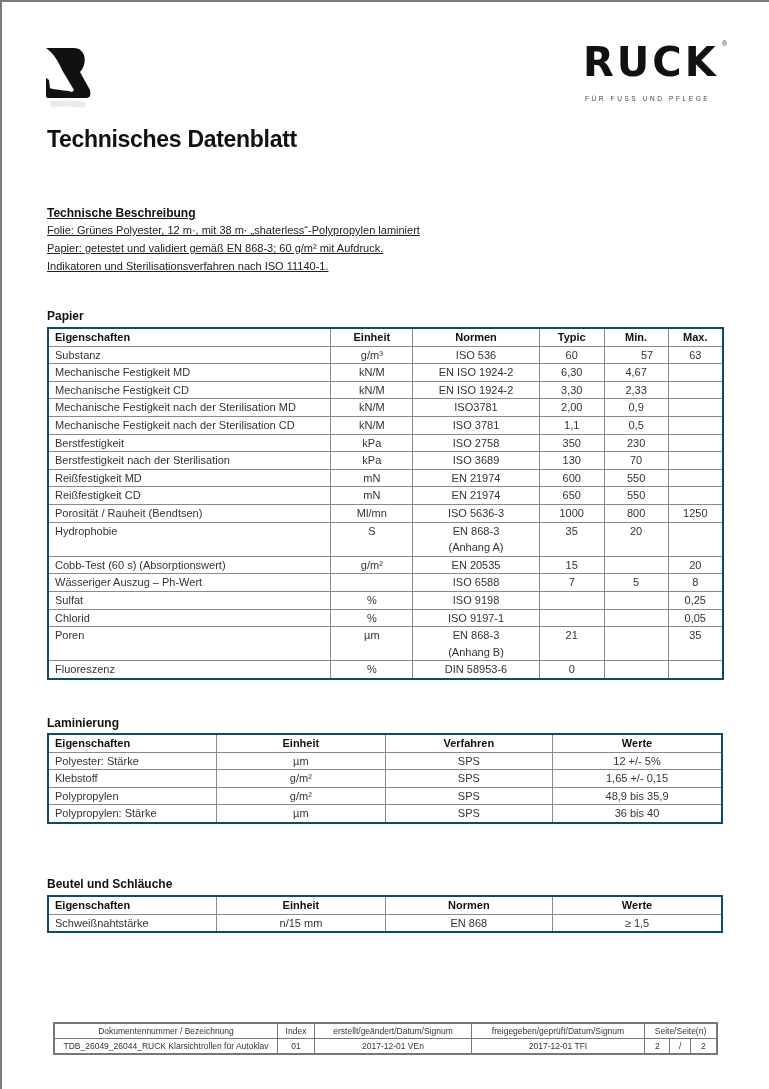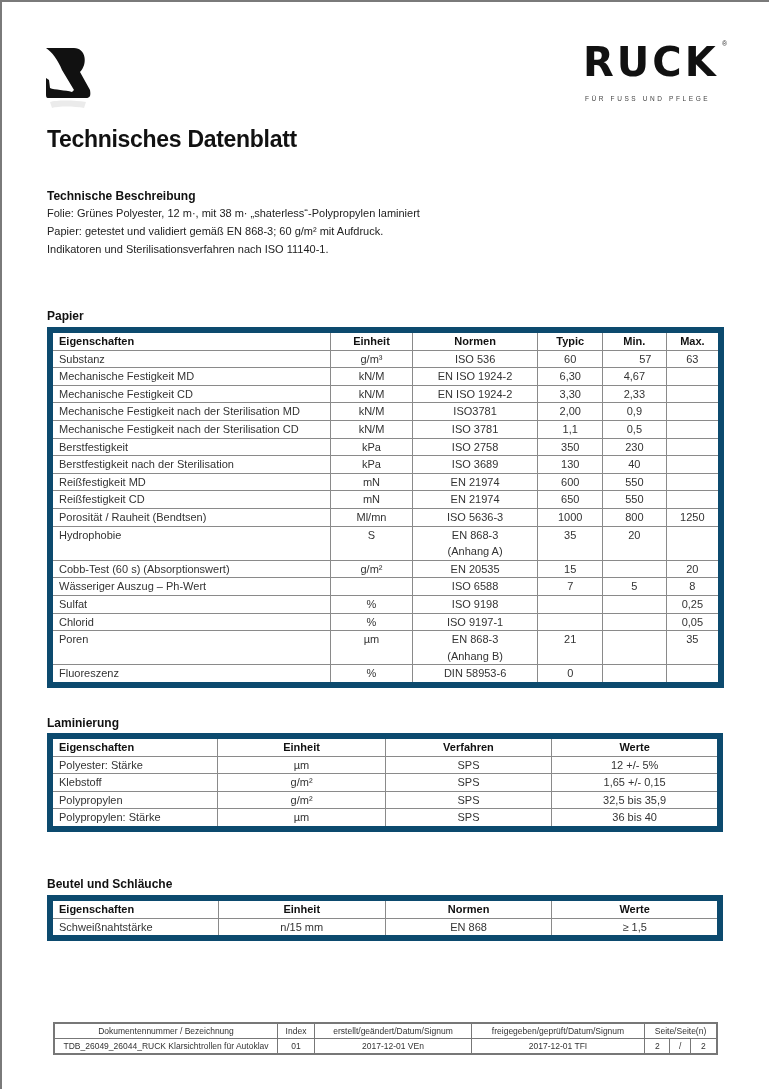--- a/index.html
+++ b/index.html
@@ -7,29 +7,29 @@
          font-family:"Liberation Sans", sans-serif; color:#1a1a1a; }
   .page-frame { position:absolute; left:0; top:0; width:767px; height:1087px;
                 border-left:2px solid #7a7a7a; border-top:2px solid #7a7a7a; border-bottom:1px solid #e8e8e8; }
   .logo-left { position:absolute; left:44px; top:46px; width:48px; height:72px; }
   .logo-right { position:absolute; left:583px; top:40px; width:150px; height:70px; }
   .ruck-word { position:absolute; left:0; top:0; font-family:"DejaVu Sans", sans-serif; font-weight:bold;
                font-size:40px; letter-spacing:3px; color:#111; line-height:44px; }
   .ruck-reg { position:absolute; left:139px; top:0; font-size:7px; color:#333; }
   .ruck-tag { position:absolute; left:2px; top:55px; font-size:6.5px; letter-spacing:2.6px; color:#444; white-space:nowrap; }
   .title { position:absolute; left:47px; top:126px; font-size:23px; font-weight:bold; letter-spacing:-0.3px; color:#111; }
-  .desc { position:absolute; left:47px; top:188px; font-size:11px; line-height:18px; color:#222; }
+  .desc { position:absolute; left:47px; top:205px; font-size:11px; line-height:18px; color:#222;text-decoration:underline; }
   .desc h3 { margin:0; font-size:12px; font-weight:bold; line-height:16px; color:#111; }
   .sec-title { position:absolute; left:47px; font-size:12px; font-weight:bold; color:#111; }
   table.dt { position:absolute; left:47px; border-collapse:collapse; font-size:11px; color:#333; }
   table.dt th, table.dt td { border:1px solid #8a8a8a; padding:0 6px; height:16.6px; line-height:16.6px; vertical-align:top; }
   table.dt th { font-weight:bold; color:#111; text-align:center; }
   table.dt th.l, table.dt td.l { text-align:left; }
   table.dt td { text-align:center; }
-  table.dt { border:6px solid #0c4a6e; }
+  table.dt { border:2px solid #0c4a6e; }
   .footer-table { position:absolute; left:53px; top:1022px; border-collapse:collapse; font-size:8.5px; color:#333; border:2px solid #777; }
   .footer-table th, .footer-table td { border:1px solid #777; text-align:center; font-weight:normal; padding:1px 3px; line-height:12px; vertical-align:top; }
 </style>
 </head>
 <body>
 
 <div class="page-frame"></div>
 
 <div class="logo-left">
   <svg width="48" height="72" viewBox="0 0 48 72">
@@ -120,21 +120,21 @@
         <td style="white-space: pre-line;">ISO 2758</td>
         <td style="white-space: pre-line;">350</td>
         <td style="white-space: pre-line;">230</td>
         <td style="white-space: pre-line;"></td>
       </tr>
       <tr>
         <td class="l" style="white-space: pre-line;">Berstfestigkeit nach der Sterilisation</td>
         <td style="white-space: pre-line;">kPa</td>
         <td style="white-space: pre-line;">ISO 3689</td>
         <td style="white-space: pre-line;">130</td>
-        <td style="white-space: pre-line;">40</td>
+        <td style="white-space: pre-line;">70</td>
         <td style="white-space: pre-line;"></td>
       </tr>
       <tr>
         <td class="l" style="white-space: pre-line;">Reißfestigkeit MD</td>
         <td style="white-space: pre-line;">mN</td>
         <td style="white-space: pre-line;">EN 21974</td>
         <td style="white-space: pre-line;">600</td>
         <td style="white-space: pre-line;">550</td>
         <td style="white-space: pre-line;"></td>
       </tr>
@@ -241,21 +241,21 @@
       <tr>
         <td class="l" style="white-space: pre-line;">Klebstoff</td>
         <td style="white-space: pre-line;">g/m²</td>
         <td style="white-space: pre-line;">SPS</td>
         <td style="white-space: pre-line;">1,65 +/- 0,15</td>
       </tr>
       <tr>
         <td class="l" style="white-space: pre-line;">Polypropylen</td>
         <td style="white-space: pre-line;">g/m²</td>
         <td style="white-space: pre-line;">SPS</td>
-        <td style="white-space: pre-line;">32,5 bis 35,9</td>
+        <td style="white-space: pre-line;">48,9 bis 35,9</td>
       </tr>
       <tr>
         <td class="l" style="white-space: pre-line;">Polypropylen: Stärke</td>
         <td style="white-space: pre-line;">µm</td>
         <td style="white-space: pre-line;">SPS</td>
         <td style="white-space: pre-line;">36 bis 40</td>
       </tr>
     </tbody>
 </table>
 

